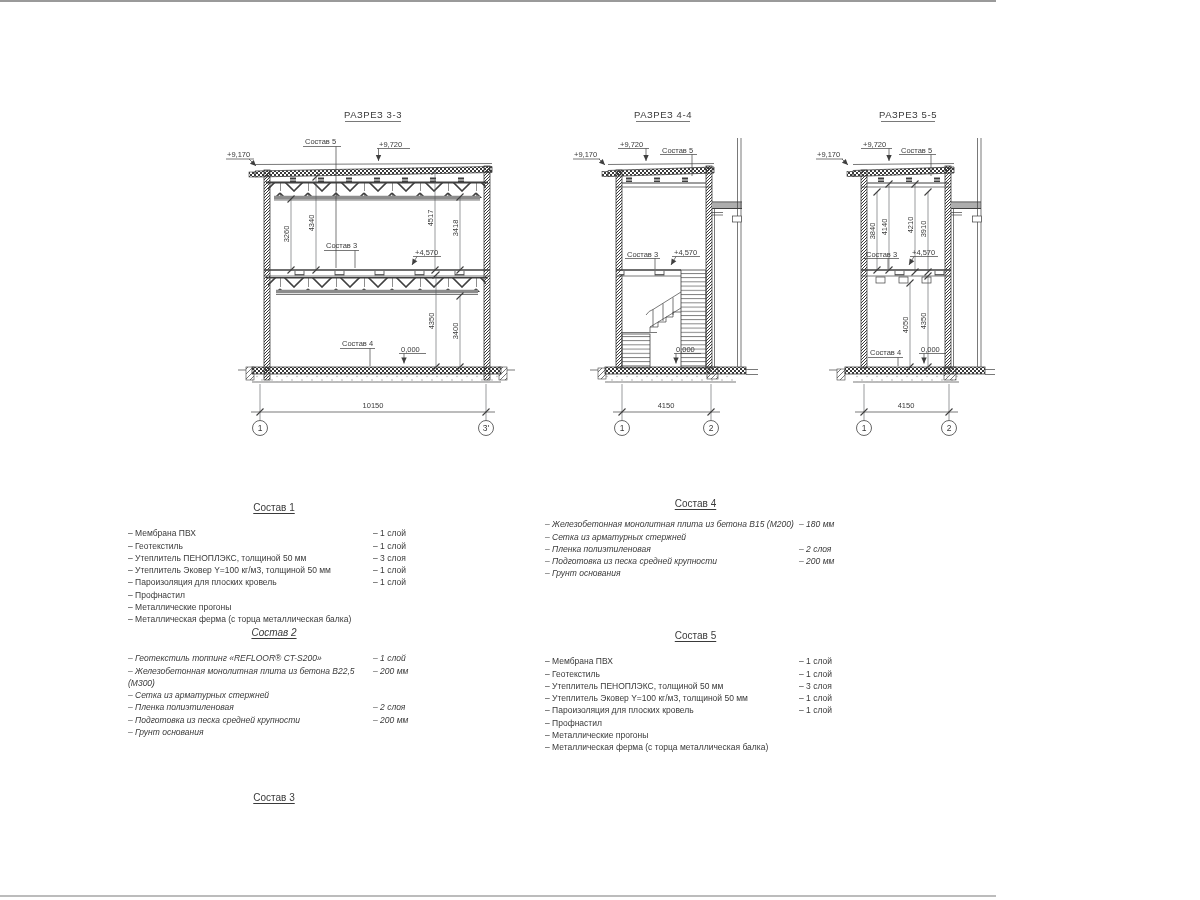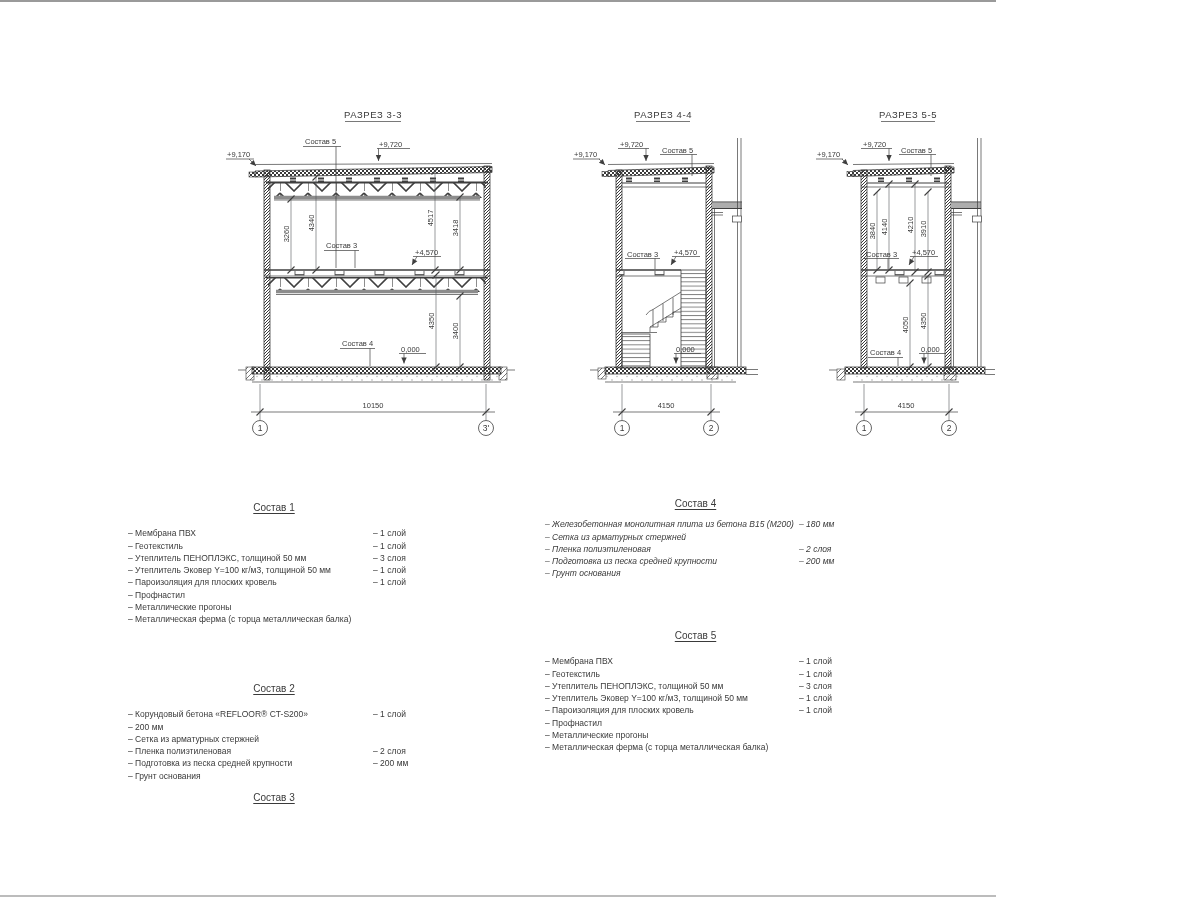--- a/index.html
+++ b/index.html
@@ -410,28 +410,29 @@
           <span class="nm">– Металлические прогоны</span>
           <span class="vl"></span>
         </div>
       <div class="row">
           <span class="nm">– Металлическая ферма (с торца металлическая балка)</span>
           <span class="vl"></span>
         </div>
     </div>
   </div>
 
-  <div class="comp" style="left:128px;top:675px;width:292px;">
+  <div class="comp" style="left:128px;top:619px;width:292px;font-style:italic;">
     <h4>Состав 2</h4>
     <div class="rows">
       <div class="row">
-          <span class="nm">– Корундовый бетона «REFLOOR® CT-S200»</span>
-          <span class="vl">– 1 слой</span>
-        </div>
-      <div class="row">
+          <span class="nm">– Геотекстиль топпинг «REFLOOR® CT-S200»</span>
+          <span class="vl">– 1 слой</span>
+        </div>
+      <div class="row">
+          <span class="nm">– Железобетонная  монолитная плита из бетона В22,5 (М300)</span>
           <span class="vl">– 200 мм</span>
         </div>
       <div class="row">
           <span class="nm">– Сетка из арматурных стержней</span>
           <span class="vl"></span>
         </div>
       <div class="row">
           <span class="nm">– Пленка полиэтиленовая</span>
           <span class="vl">– 2 слоя</span>
         </div>

